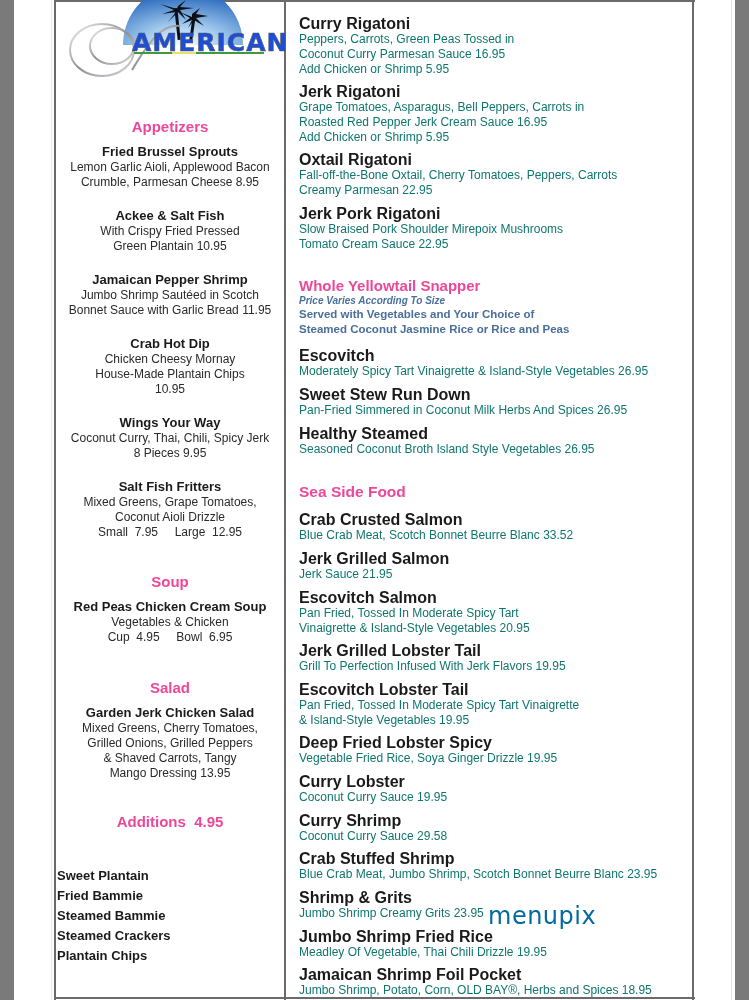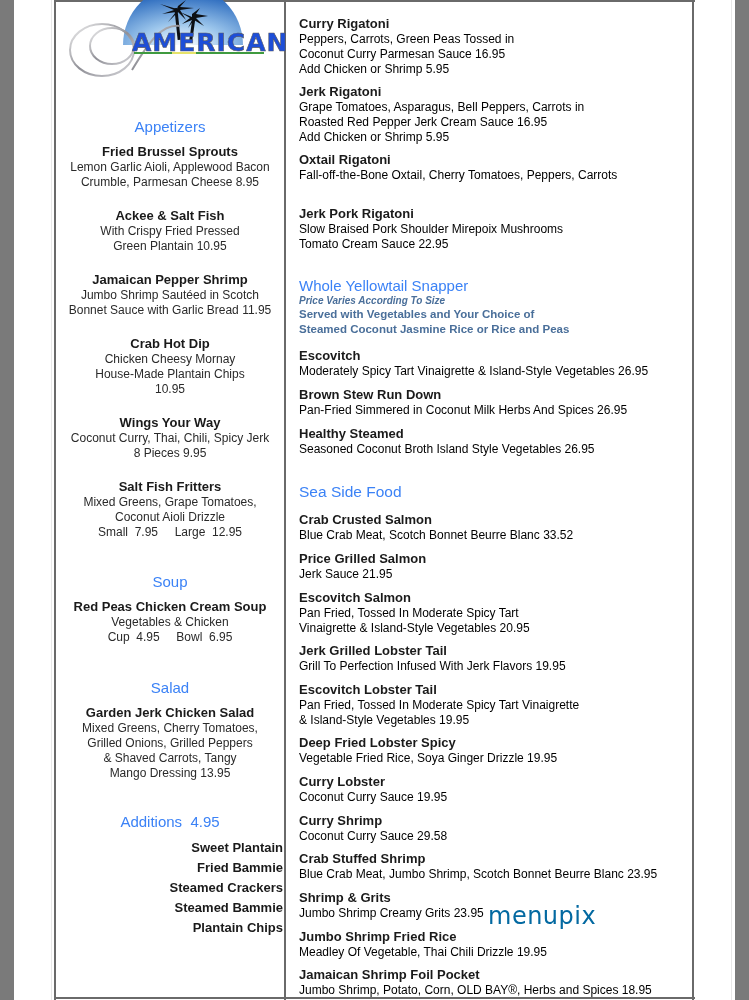--- a/index.html
+++ b/index.html
@@ -17,32 +17,32 @@
 
   .logo { position: absolute; left: 62px; top: 0; width: 215px; height: 86px; }
   .logo-text {
     position: absolute; left: 128px; top: 28px;
     font-family: "DejaVu Sans", sans-serif; font-size: 25px; font-weight: bold;
     letter-spacing: 1px; color: #1d4ed8;
     -webkit-text-stroke: 0.6px #5b5b62;
   }
 
   .left-col { position: absolute; left: 57px; width: 226px; text-align: center; }
-  .sec-head { color: #3b82f6; font-weight: normal; font-size: 15px; }
+  .sec-head { color: #ec4899; font-weight: bold; font-size: 15px; }
   .l-item { position: absolute; left: 0; width: 226px; text-align: center; font-size: 12px; line-height: 15px; }
   .l-item .t { font-weight: bold; font-size: 13px; line-height: 16px; color: #1a1a1a; }
   .l-item .d { color: #2a2a2a; }
   .l-head { position: absolute; left: 0; width: 226px; text-align: center; }
 
-  .add-list { position: absolute; left: 0; width: 226px; text-align: right; }
+  .add-list { position: absolute; left: 0; width: 226px; text-align: left; margin-top: 28px; }
   .add-list .a { font-weight: bold; font-size: 13px; line-height: 20px; color: #1a1a1a; }
 
   .r-item { position: absolute; left: 299px; font-size: 12px; line-height: 15px; white-space: nowrap; }
-  .r-item .t { font-weight: bold; font-size: 13px; line-height: 16px; color: #1a1a1a; }
-  .r-item .d { color: #000000; }
+  .r-item .t { font-weight: bold; font-size: 16px; line-height: 16px; color: #1a1a1a; }
+  .r-item .d { color: #0f766e; }
   .r-head { position: absolute; left: 299px; }
   .snap-sub { position: absolute; left: 299px; color: #4a6f9a; font-weight: bold; font-size: 11.5px; line-height: 15px; white-space: nowrap; }
   .snap-sub .it { font-style: italic; font-size: 10px; line-height: 13px; }
 
   .watermark {
     position: absolute; left: 488px; top: 902px; font-size: 24px; color: #0369a1;
     font-family: "DejaVu Sans", sans-serif; letter-spacing: 0.5px; font-weight: normal;
   }
 </style>
 </head>
@@ -151,22 +151,22 @@
     <div class="d">Grilled Onions, Grilled Peppers</div>
     <div class="d">&amp; Shaved Carrots, Tangy</div>
     <div class="d">Mango Dressing  13.95</div>
   </div>
 
   <div class="l-head sec-head" style="top:813px;white-space:pre">Additions  4.95</div>
 
   <div class="add-list" style="top:838px">
     <div class="a">Sweet Plantain</div>
     <div class="a">Fried Bammie</div>
+    <div class="a">Steamed Bammie</div>
     <div class="a">Steamed Crackers</div>
-    <div class="a">Steamed Bammie</div>
     <div class="a">Plantain Chips</div>
   </div>
 </div>
 
 <div class="r-item" style="top:16px">
   <div class="t">Curry Rigatoni</div>
   <div class="d">Peppers, Carrots, Green Peas Tossed in</div>
   <div class="d">Coconut Curry Parmesan Sauce  16.95</div>
   <div class="d">Add Chicken or Shrimp  5.95</div>
 </div>
@@ -174,56 +174,57 @@
 <div class="r-item" style="top:84px">
   <div class="t">Jerk Rigatoni</div>
   <div class="d">Grape Tomatoes, Asparagus, Bell Peppers, Carrots in</div>
   <div class="d">Roasted Red Pepper Jerk Cream Sauce  16.95</div>
   <div class="d">Add Chicken or Shrimp  5.95</div>
 </div>
 
 <div class="r-item" style="top:152px">
   <div class="t">Oxtail Rigatoni</div>
   <div class="d">Fall-off-the-Bone Oxtail, Cherry Tomatoes, Peppers, Carrots</div>
+  <div class="d">Creamy Parmesan  22.95</div>
 </div>
 
 <div class="r-item" style="top:206px">
   <div class="t">Jerk Pork Rigatoni</div>
   <div class="d">Slow Braised Pork Shoulder Mirepoix Mushrooms</div>
   <div class="d">Tomato Cream Sauce  22.95</div>
 </div>
 
 <div class="r-head sec-head" style="top:277px">Whole Yellowtail Snapper</div>
 <div class="snap-sub" style="top:294px">
   <div class="it">Price Varies According To Size</div>
   <div>Served with Vegetables and Your Choice of</div>
   <div>Steamed Coconut Jasmine Rice or Rice and Peas</div>
 </div>
 
 <div class="r-item" style="top:348px">
   <div class="t">Escovitch</div>
   <div class="d">Moderately Spicy Tart Vinaigrette &amp; Island-Style Vegetables  26.95</div>
 </div>
 <div class="r-item" style="top:387px">
-  <div class="t">Brown Stew Run Down</div>
+  <div class="t">Sweet Stew Run Down</div>
   <div class="d">Pan-Fried Simmered in Coconut Milk Herbs And Spices  26.95</div>
 </div>
 <div class="r-item" style="top:426px">
   <div class="t">Healthy Steamed</div>
   <div class="d">Seasoned Coconut Broth Island Style Vegetables  26.95</div>
 </div>
 
 <div class="r-head sec-head" style="top:483px;font-size:15.5px">Sea Side Food</div>
 
 <div class="r-item" style="top:512px">
   <div class="t">Crab Crusted Salmon</div>
   <div class="d">Blue Crab Meat, Scotch Bonnet Beurre Blanc  33.52</div>
 </div>
 <div class="r-item" style="top:551px">
-  <div class="t">Price Grilled Salmon</div>
+  <div class="t">Jerk Grilled Salmon</div>
   <div class="d">Jerk Sauce  21.95</div>
 </div>
 <div class="r-item" style="top:590px">
   <div class="t">Escovitch Salmon</div>
   <div class="d">Pan Fried, Tossed In Moderate Spicy Tart</div>
   <div class="d">Vinaigrette &amp; Island-Style Vegetables  20.95</div>
 </div>
 <div class="r-item" style="top:643px">
   <div class="t">Jerk Grilled Lobster Tail</div>
   <div class="d">Grill To Perfection Infused With Jerk Flavors  19.95</div>

